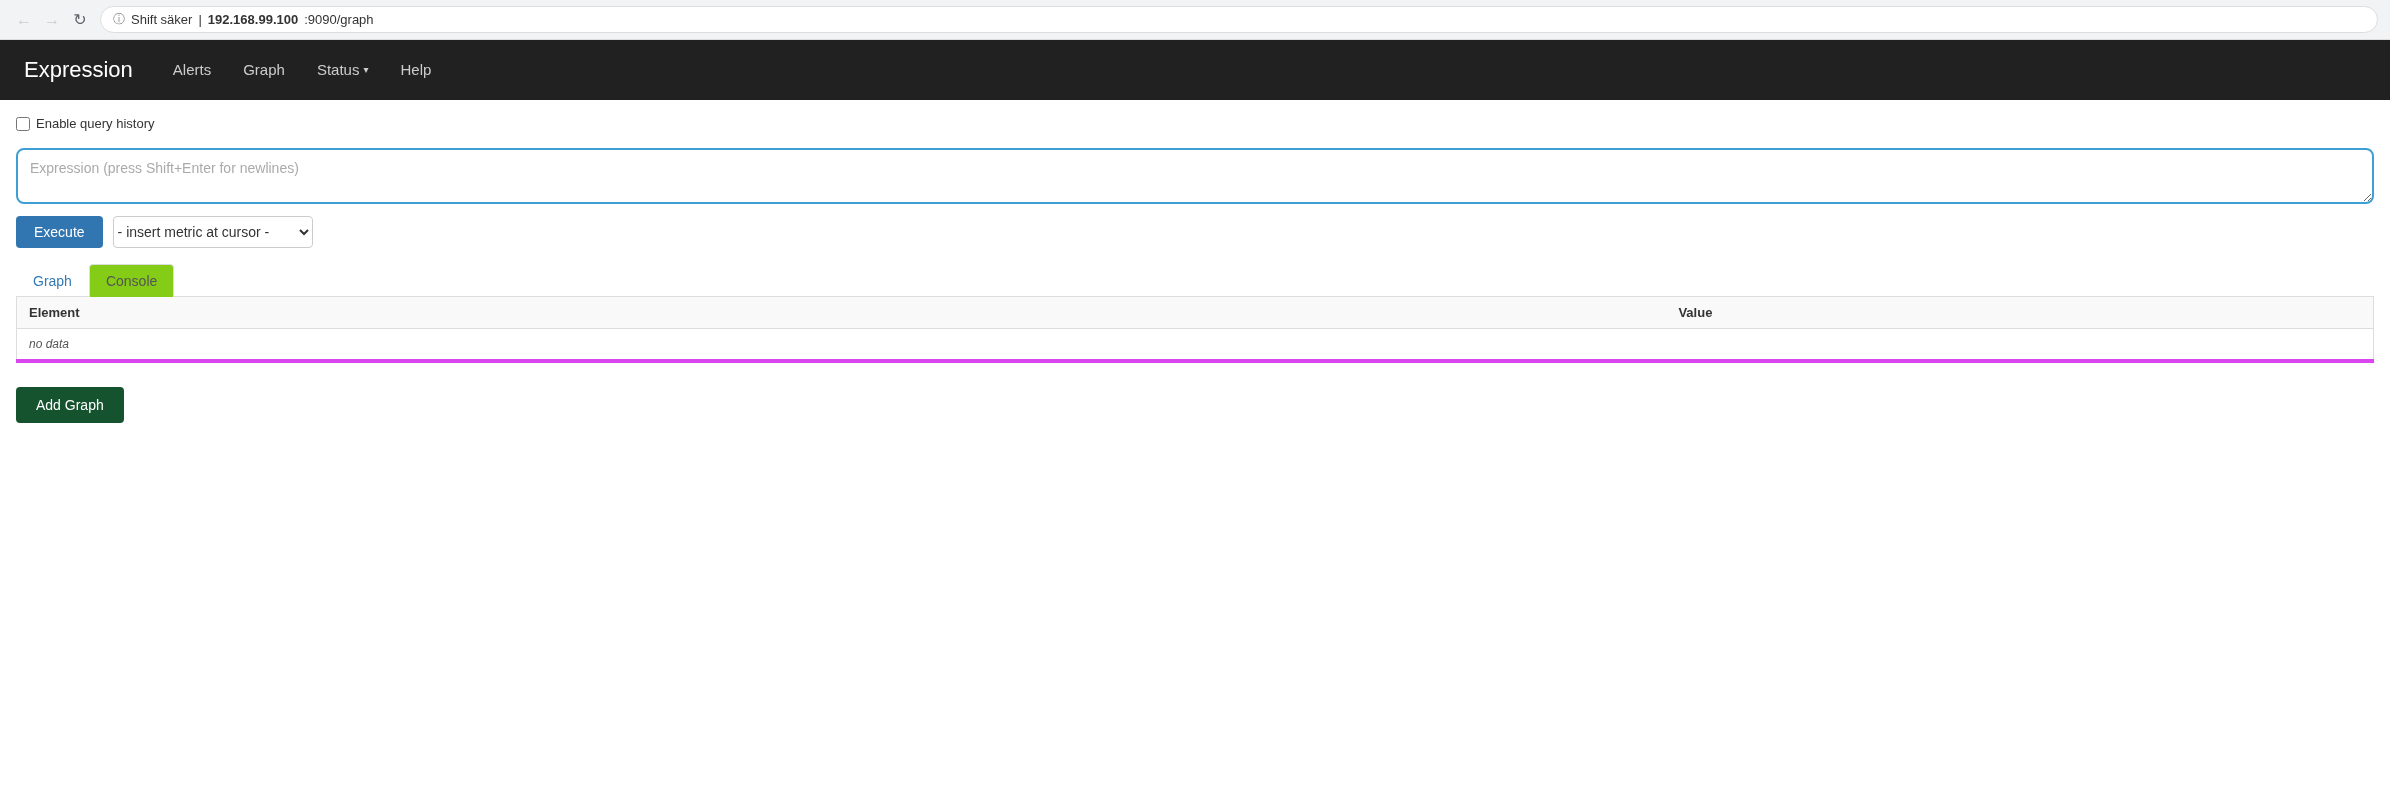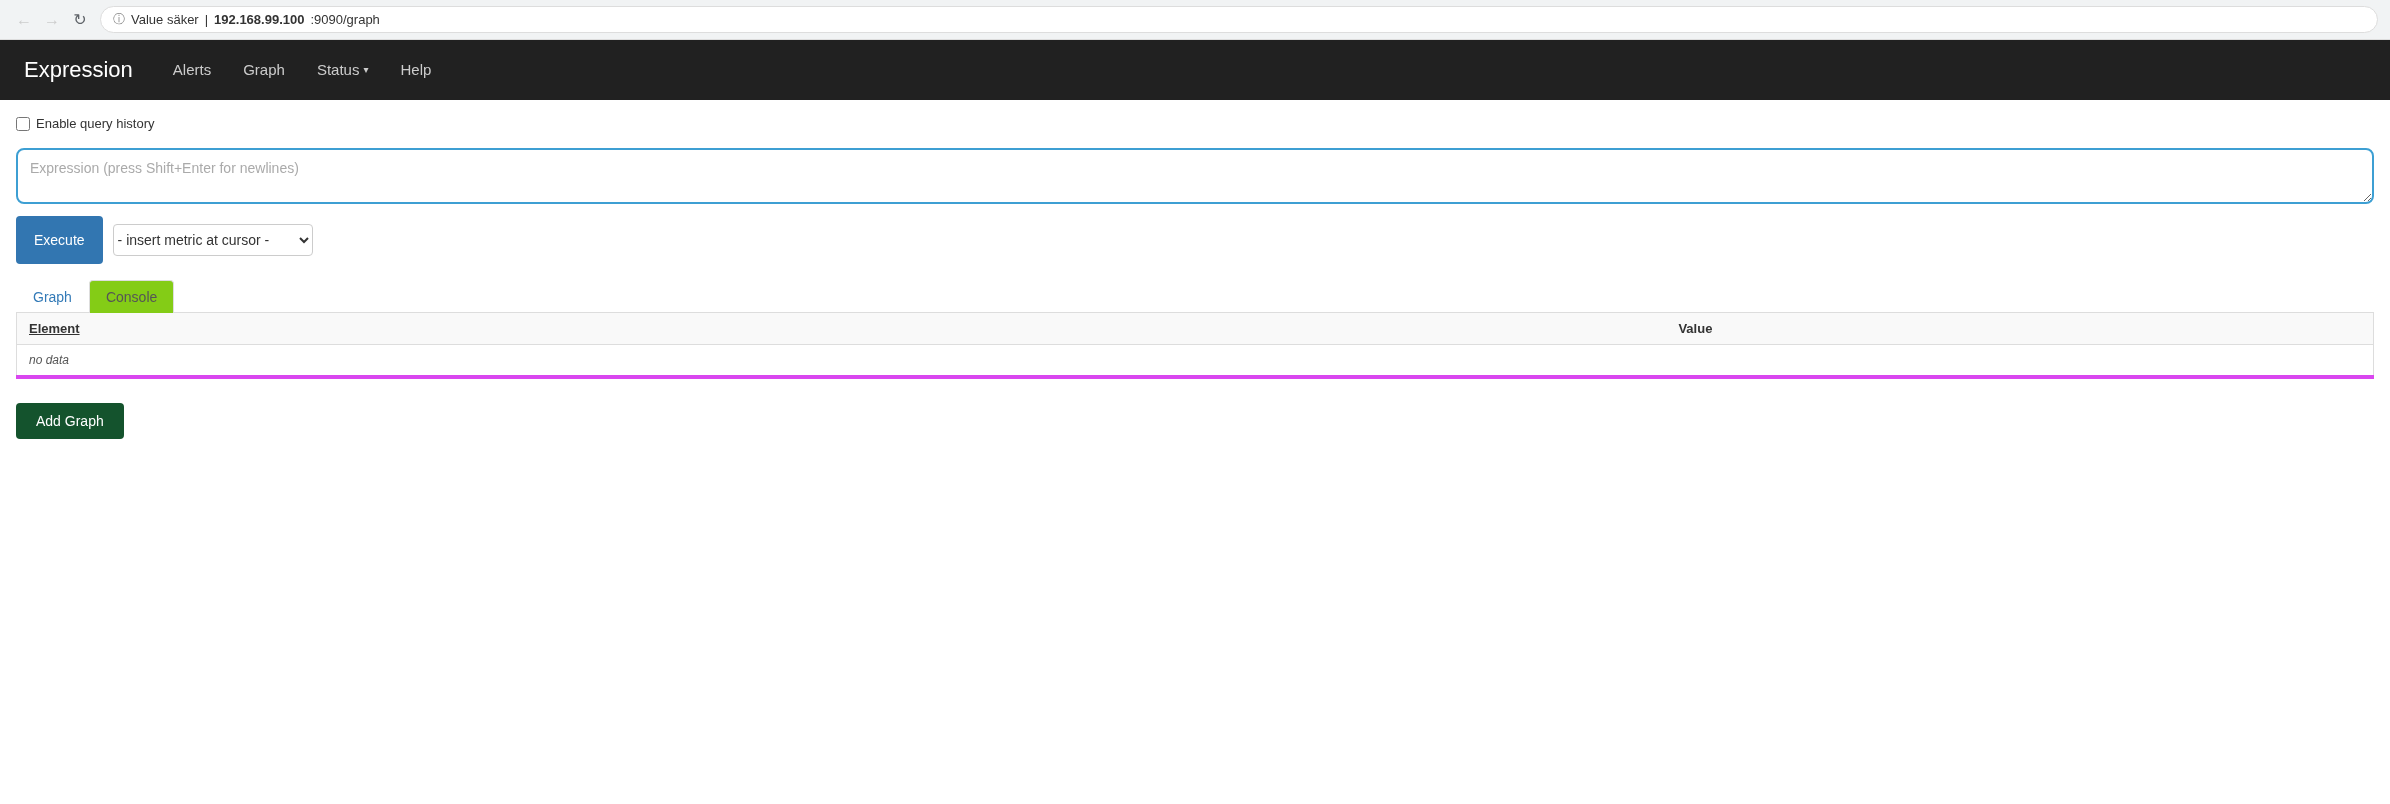--- a/index.html
+++ b/index.html
@@ -103,21 +103,21 @@
     .execute-row {
       display: flex;
       align-items: center;
       gap: 10px;
       margin-bottom: 16px;
     }
     .execute-btn {
       background: #3276b1;
       color: #fff;
       border: none;
-      padding: 16px 18px;
+      padding: 8px 18px;
       font-size: 14px;
       border-radius: 4px;
       cursor: pointer;
       font-weight: 500;
     }
 
     .metric-select {
       padding: 6px 0;
       border: 1px solid #ccc;
       border-radius: 4px;
@@ -167,21 +167,21 @@
       font-size: 13px;
       border-bottom: 1px solid #ddd;
     }
     .results-table td {
       padding: 8px 12px;
       font-size: 12px;
       font-style: italic;
       color: #555;
       border-bottom: 4px solid #d946ef;
     }
-    .results-table .col-element { width: 70%; text-decoration: underline; }
+    .results-table .col-element { width: 70%; }
     .results-table .col-value { width: 30%; }
 
     
     .add-graph-section { margin-top: 24px; }
     .add-graph-btn {
       background: #14532d;
       color: #fff;
       border: none;
       padding: 10px 20px;
       font-size: 14px;
@@ -194,21 +194,21 @@
 <body>
 
 <div class="browser-chrome">
   <div class="nav-buttons">
     <button class="nav-btn disabled">←</button>
     <button class="nav-btn disabled">→</button>
     <button class="nav-btn">↻</button>
   </div>
   <div class="address-bar">
     <span class="lock-icon">ⓘ</span>
-    <span class="url-text">Value säker</span>
+    <span class="url-text">Shift säker</span>
     <span> | </span>
     <span style="font-weight:bold;">192.168.99.100</span>
       <span>:9090/graph</span>
   </div>
 </div>
 
 <nav class="navbar">
   <a class="navbar-brand">Expression</a>
   <div class="navbar-item">
     <span>Alerts</span>

